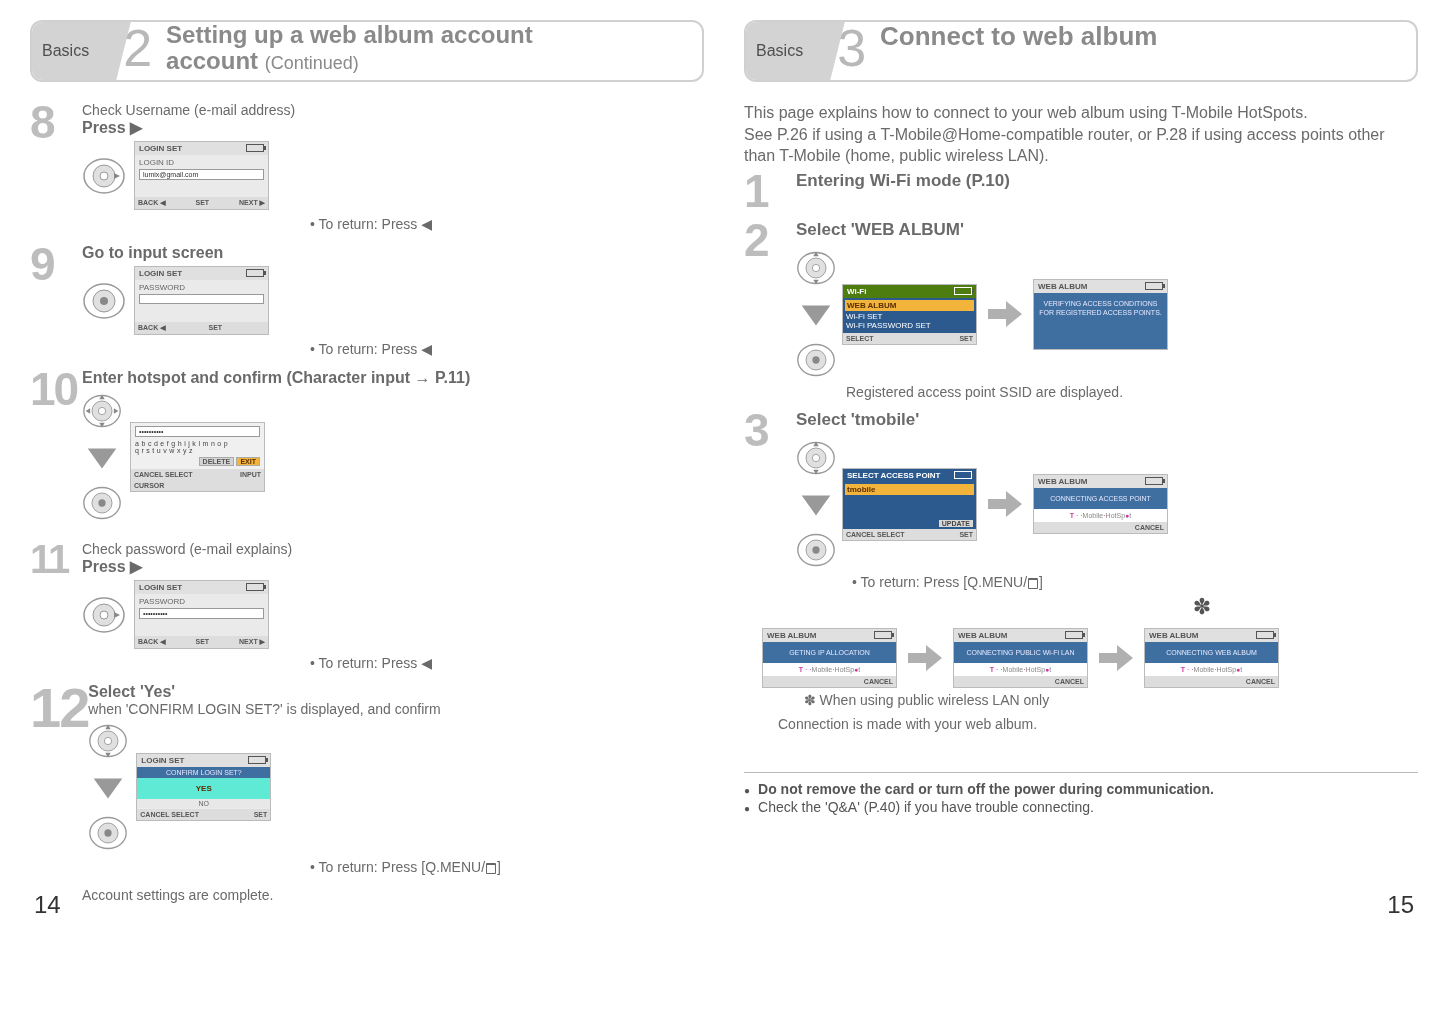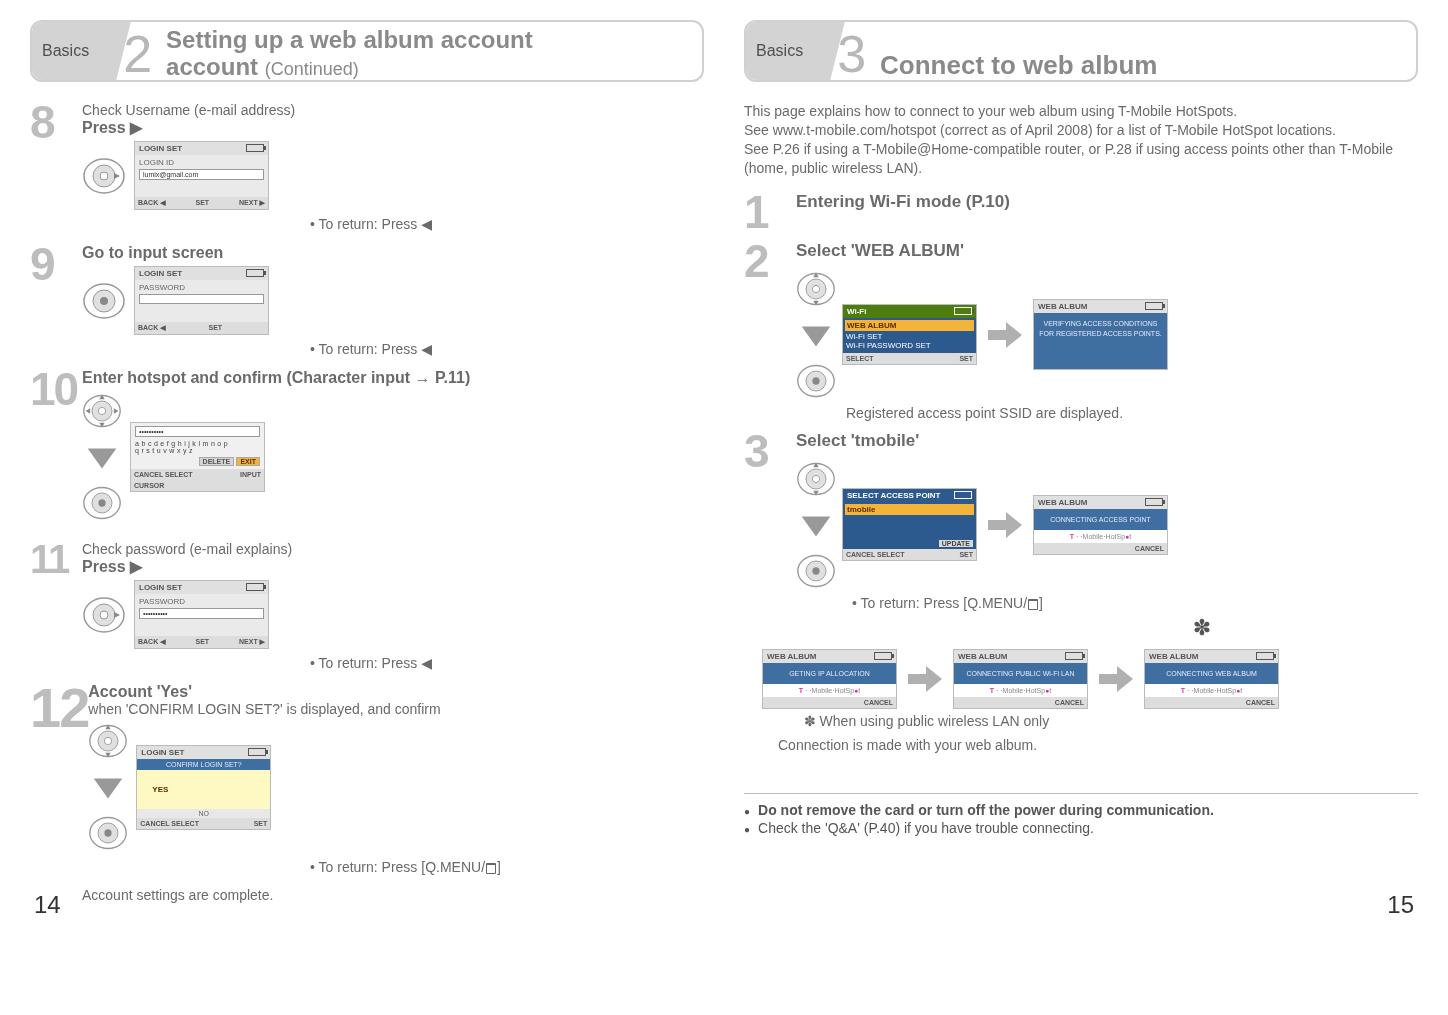--- a/index.html
+++ b/index.html
@@ -1,27 +1,27 @@
 <!DOCTYPE html>
 <html><head>
 <meta charset="utf-8">
 <style>
   *{box-sizing:border-box;margin:0;padding:0}
   body{font-family:Arial,Helvetica,sans-serif;color:#555;background:#fff;width:1448px;position:relative;font-size:14px}
   .spread{display:flex;gap:40px;padding:20px 30px 6px}
   .page{flex:1;position:relative}
   
-  .header-box{border:2px solid #d0d0d0;border-radius:12px;height:62px;display:flex;align-items:flex-end;overflow:hidden;margin-bottom:20px}
+  .header-box{border:2px solid #d0d0d0;border-radius:12px;height:62px;display:flex;align-items:flex-start;overflow:hidden;margin-bottom:20px}
   .header-basics{background:#d3d3d3;color:#4f4f4f;font-size:16px;display:flex;align-items:center;height:100%;padding:0 16px 0 10px;position:relative}
   .header-basics:after{content:"";position:absolute;right:-18px;top:-4px;width:32px;height:70px;background:#d3d3d3;transform:skewX(-14deg)}
   .header-num{font-size:52px;font-weight:300;color:#b8b8b8;margin:0 14px 0 18px;line-height:1}
   .header-title{font-size:24px;font-weight:700;color:#8a8a8a;line-height:1.1}
   .header-title .cont{font-size:18px;font-weight:400}
   
-  .intro{color:#6a6a6a;font-size:14px;line-height:1.35;margin-bottom:14px}
+  .intro{color:#6a6a6a;font-size:16px;line-height:1.35;margin-bottom:4px}
   
   .step{display:flex;align-items:flex-start;margin-bottom:6px}
   .step-num{font-size:46px;font-weight:700;color:#bdbdbd;line-height:0.9;min-width:52px;letter-spacing:-2px}
   .step-body{flex:1}
   .step-desc{font-size:14px;color:#6a6a6a}
   .step-title{font-weight:700;color:#6a6a6a;font-size:16px}
   .step-title.big{font-size:17px}
   .media-row{display:flex;align-items:center;gap:8px;margin-top:4px}
   
   .dpad{width:44px;height:44px;flex:0 0 44px}
@@ -33,21 +33,21 @@
   .mini{width:135px;border:1px solid #bbb;background:#eaeaea;font-size:8px;color:#333}
   .mini-hd{display:flex;justify-content:space-between;background:#e0e0e0;padding:2px 4px;font-weight:700;color:#555}
   .mini-hd .batt{width:18px;height:8px;border:1px solid #555;position:relative}
   .mini-hd .batt:after{content:"";position:absolute;right:-3px;top:1px;width:2px;height:4px;background:#555}
   .mini-body{padding:3px 4px;min-height:42px}
   .mini-label{font-weight:400;color:#666;margin-bottom:2px}
   .mini-input{background:#fff;border:1px solid #999;padding:1px 3px;font-size:7px;min-height:10px}
   .mini-ft{display:flex;justify-content:space-between;background:#ddd;padding:2px 3px;font-size:7px;font-weight:700;color:#555}
   .mini-line{font-size:7px;color:#444;letter-spacing:0.3px}
   .mini-btn{display:inline-block;background:#d4d4d4;border:1px solid #aaa;padding:0 3px;font-size:7px;font-weight:700;color:#555}
-  .mini-yellow{background:#fef9c3;color:#5a2e00;text-align:left;padding:15px;font-weight:700}
+  .mini-yellow{background:#5eead4;color:#5a2e00;text-align:center;padding:6px;font-weight:700}
   .mini-blue-list{background:#2c5a8f;color:#fff;padding:3px}
   .mini-blue-list .sel{background:#f2b43a;color:#5a2e00;margin:-1px -1px 1px;padding:1px 2px;font-weight:700}
   .mini-status{background:#3e6fa0;color:#e8e8ff;padding:6px 4px;text-align:center;font-size:7px;line-height:1.3}
   .mini-hotspot{background:#fff;text-align:center;font-size:7px;padding:3px 0;color:#888}
   .mini-hotspot .t{color:#d038a1;font-weight:700}
   .mini-hotspot .dot{color:#d038a1}
   
   .bullet{color:#6a6a6a;font-size:14px;margin:4px 0 12px 40px}
   .after-text{color:#6a6a6a;font-size:14px;margin:4px 0 14px 52px}
   
@@ -228,21 +228,21 @@
               </div>
         </div>
       </div>
     </div>
   </div>
   <div class="bullet" style="margin-left:280px">• To return: Press ◀</div>
 
   <div class="step">
     <div class="step-num" style="font-size:56px">12</div>
     <div class="step-body">
-      <div class="step-title">Account 'Yes'</div>
+      <div class="step-title">Select 'Yes'</div>
       <div class="step-desc">when 'CONFIRM LOGIN SET?' is displayed, and confirm</div>
       <div class="media-row">
         <div class="dpad-col">
           <svg viewBox="0 0 44 44">
                 <ellipse cx="22" cy="22" rx="20" ry="17" fill="none" stroke="#999" stroke-width="1.5"></ellipse>
                 <circle cx="22" cy="22" r="11" fill="#e0e0e0" stroke="#999"></circle>
                 <circle cx="22" cy="22" r="4" fill="#fff" stroke="#999"></circle>
                 <path d="M19 9l3-5 3 5z M19 35l3 5 3-5z" fill="#888"></path>
               </svg>
           <svg class="down-arrow-sm" viewBox="0 0 14 14">
@@ -283,21 +283,20 @@
 <div class="page">
 
   <div class="header-box">
     <div class="header-basics">Basics</div>
     <div class="header-num">3</div>
     <div class="header-title" style="font-size:26px">Connect to web album</div>
   </div>
 
   <div class="intro">
     <div>This page explains how to connect to your web album using T-Mobile HotSpots.</div>
-    <div>See www.t-mobile.com/hotspot (correct as of April 2008) for a list of T-Mobile HotSpot locations.</div>
     <div>See P.26 if using a T-Mobile@Home-compatible router, or P.28 if using access points other than T-Mobile (home, public wireless LAN).</div>
   </div>
 
   <div class="step">
     <div class="step-num">1</div>
     <div class="step-body">
           <div class="step-title big">Entering Wi-Fi mode (P.10)</div>
         </div>
   </div>
 

